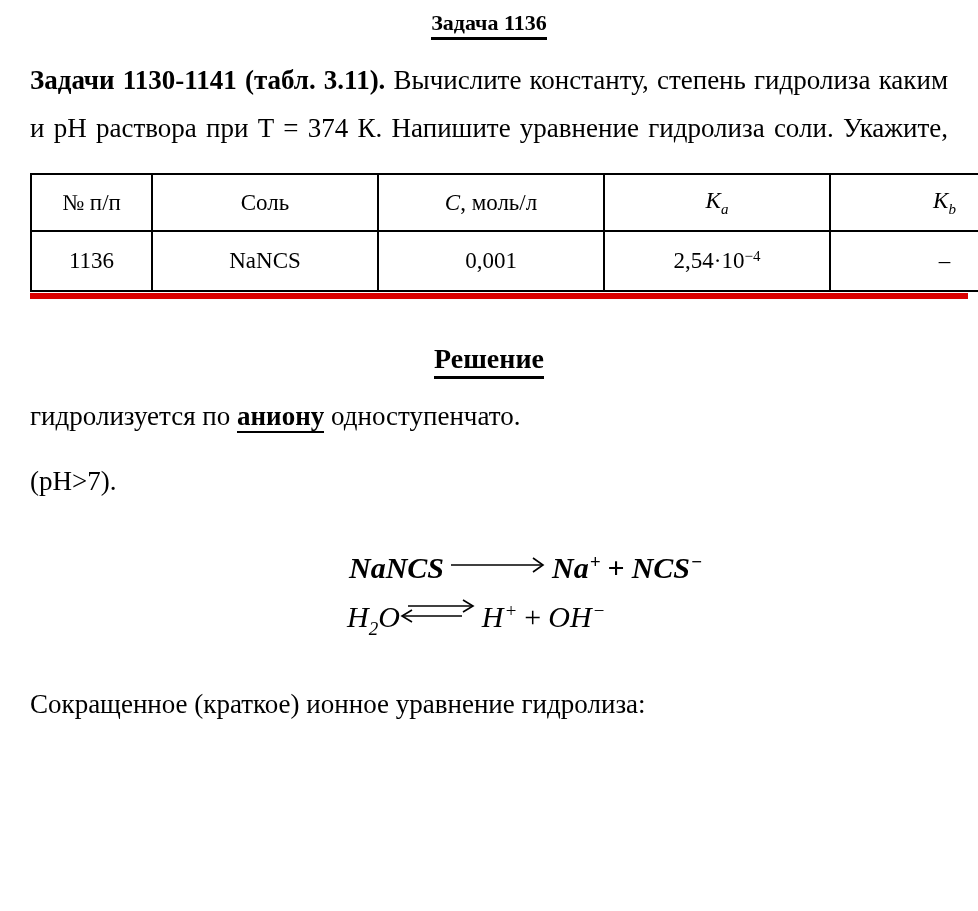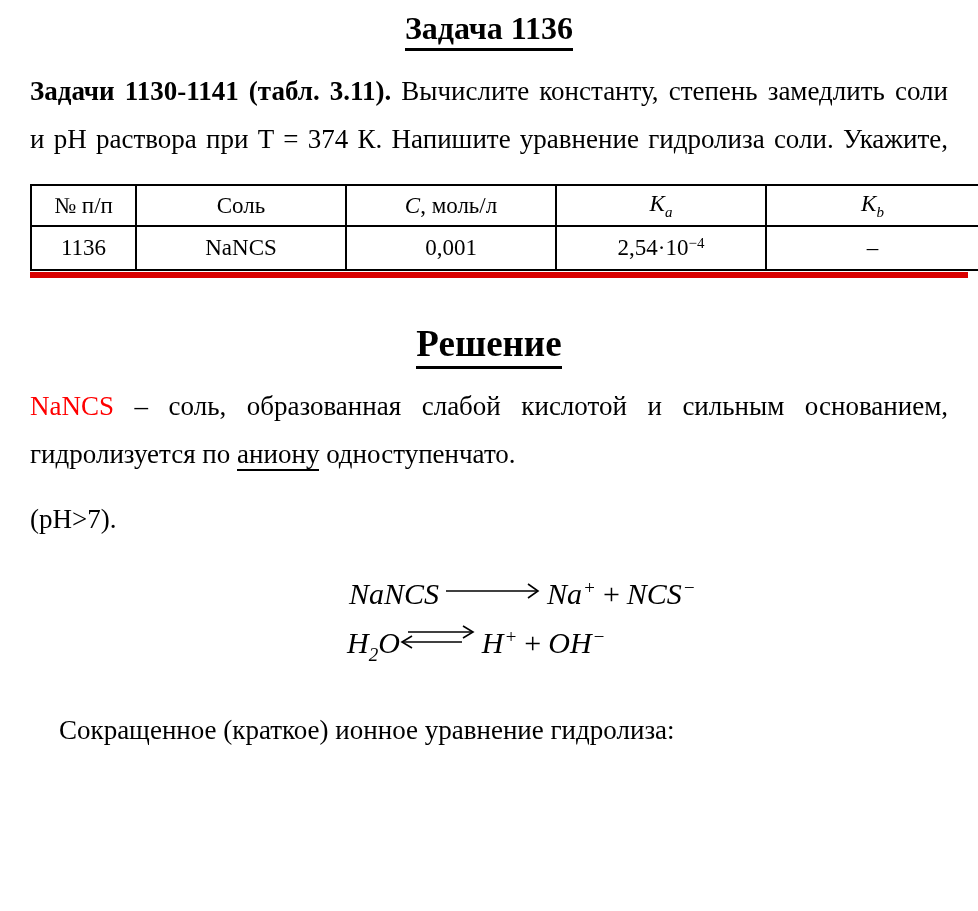--- a/index.html
+++ b/index.html
@@ -3,78 +3,78 @@
 <meta charset="utf-8">
 <style>
   html,body { margin:0; padding:0; background:#fff; }
   .page {
     position:relative; width:978px; height:911px; overflow:hidden;
     background:#ffffff; color:#000;
     font-family:"Liberation Serif","DejaVu Serif",serif;
   }
   .inner { padding:0 30px; }
 
-  .doc-title { margin-top:10px; text-align:center; font-size:32px; font-weight:bold; }
+  .doc-title { margin-top:10px; text-align:center; font-size:22px; font-weight:bold; }
   .u3 { display:inline-block; border-bottom:3px solid #000; padding-bottom:1px; }
 
   .para { font-size:27px; }
   .ln { line-height:48px; }
   .just { text-align:justify; text-align-last:justify; }
   .b { font-weight:bold; }
   .i { font-style:italic; }
   .red { color:#ff0000; }
-  .bu { font-weight:normal; border-bottom:2px solid #000; }
+  .bu { font-weight:bold; border-bottom:2px solid #000; }
   .para sup { font-size:17px; vertical-align:8px; }
 
   .problem { margin-top:16px; }
 
   table.tbl {
     border-collapse:collapse; table-layout:fixed;
     width:938px; margin-top:21px;
     font-size:23px;
   }
   .tbl th, .tbl td {
     border:2px solid #000; text-align:center; vertical-align:middle;
-    font-weight:normal; padding:0; overflow:hidden;margin-top:7px;
+    font-weight:normal; padding:8px; overflow:hidden;margin-top:7px;
   }
   .tbl th { height:39px; }
   .tbl td { height:42px; }
   .tbl sub { font-size:15px; vertical-align:-6px; }
   .tbl sup { font-size:15px; vertical-align:7px; }
   .c1 { width:103px; } .c2 { width:208px; } .c3 { width:208px; }
   .c4 { width:208px; } .c5 { width:211px; }
 
   .redline { width:938px; height:6px; background:#d90000; margin-top:1px; }
 
-  .sec-title { margin-top:44px; text-align:center; font-size:37px; font-weight:bold; }
+  .sec-title { margin-top:44px; text-align:center; font-size:28px; font-weight:bold; }
 
   .sol-p1 { margin-top:13px; }
   .sol-p2 { margin-top:17px; }
   .sol-p3 { margin-top:17px; }
-  .sol-p4 { margin-top:32px;margin-left:29px; }
+  .sol-p4 { margin-top:32px; }
 
   .eq { font-size:30px; font-style:italic; line-height:38px; white-space:nowrap; }
-  .eq1 { margin-top:26px; margin-left:319px; }
+  .eq1 { margin-top:38px; margin-left:319px;font-weight:bold; }
   .eq2 { margin-top:5px; margin-left:317px; }
   .eq sup { font-size:19px; vertical-align:10px; font-style:italic; margin-left:1px; }
   .eq .sub2 { font-size:19px; vertical-align:-8px; font-style:italic; }
   .eq .plus { font-style:normal; margin:0 7px; }
   .eq svg { vertical-align:3px; }
   .arrow-gap { display:inline-block; width:6px; }
 </style>
 </head>
 <body>
 
 <div class="page">
   <div class="inner">
 
     <div class="doc-title"><span class="u3">Задача 1136</span></div>
 
     <div class="para problem">
-      <div class="ln just"><span class="b">Задачи 1130-1141 (табл. 3.11).</span><span> Вычислите константу, степень замедлить соли</span></div>
+      <div class="ln just"><span class="b">Задачи 1130-1141 (табл. 3.11).</span><span> Вычислите константу, степень гидролиза каким</span></div>
       <div class="ln just">и рН раствора при Т = 374 К. Напишите уравнение гидролиза соли. Укажите,</div>
     </div>
 
     <table class="tbl">
       <tbody>
           <tr>
         <th class="c1">№ п/п</th>
         <th class="c2">Соль</th>
         <th class="c3"><span class="i">С</span><span>, моль/л</span></th>
         <th class="c4"><span class="i">K</span><sub class="i">a</sub></th>
@@ -88,21 +88,20 @@
         <td>–</td>
       </tr>
     </tbody>
       </table>
 
     <div class="redline"></div>
 
     <div class="sec-title"><span class="u3">Решение</span></div>
 
     <div class="para sol-p1">
-      <div class="ln just"><span class="red">NaNCS</span><span> – соль, образованная слабой кислотой и сильным основанием,</span></div>
       <div class="ln"><span>гидролизуется по </span><span class="bu">аниону</span><span> одноступенчато.</span></div>
     </div>
 
     <div class="para sol-p2">
       <div class="ln">(рН&gt;7).</div>
     </div>
 
 
     <div class="eq eq1"><span>NaNCS</span><span class="arrow-gap"></span><svg width="96" height="20" viewBox="0 0 96 20">
           <line x1="1" y1="10" x2="92" y2="10" stroke="#000" stroke-width="1.6"></line>

